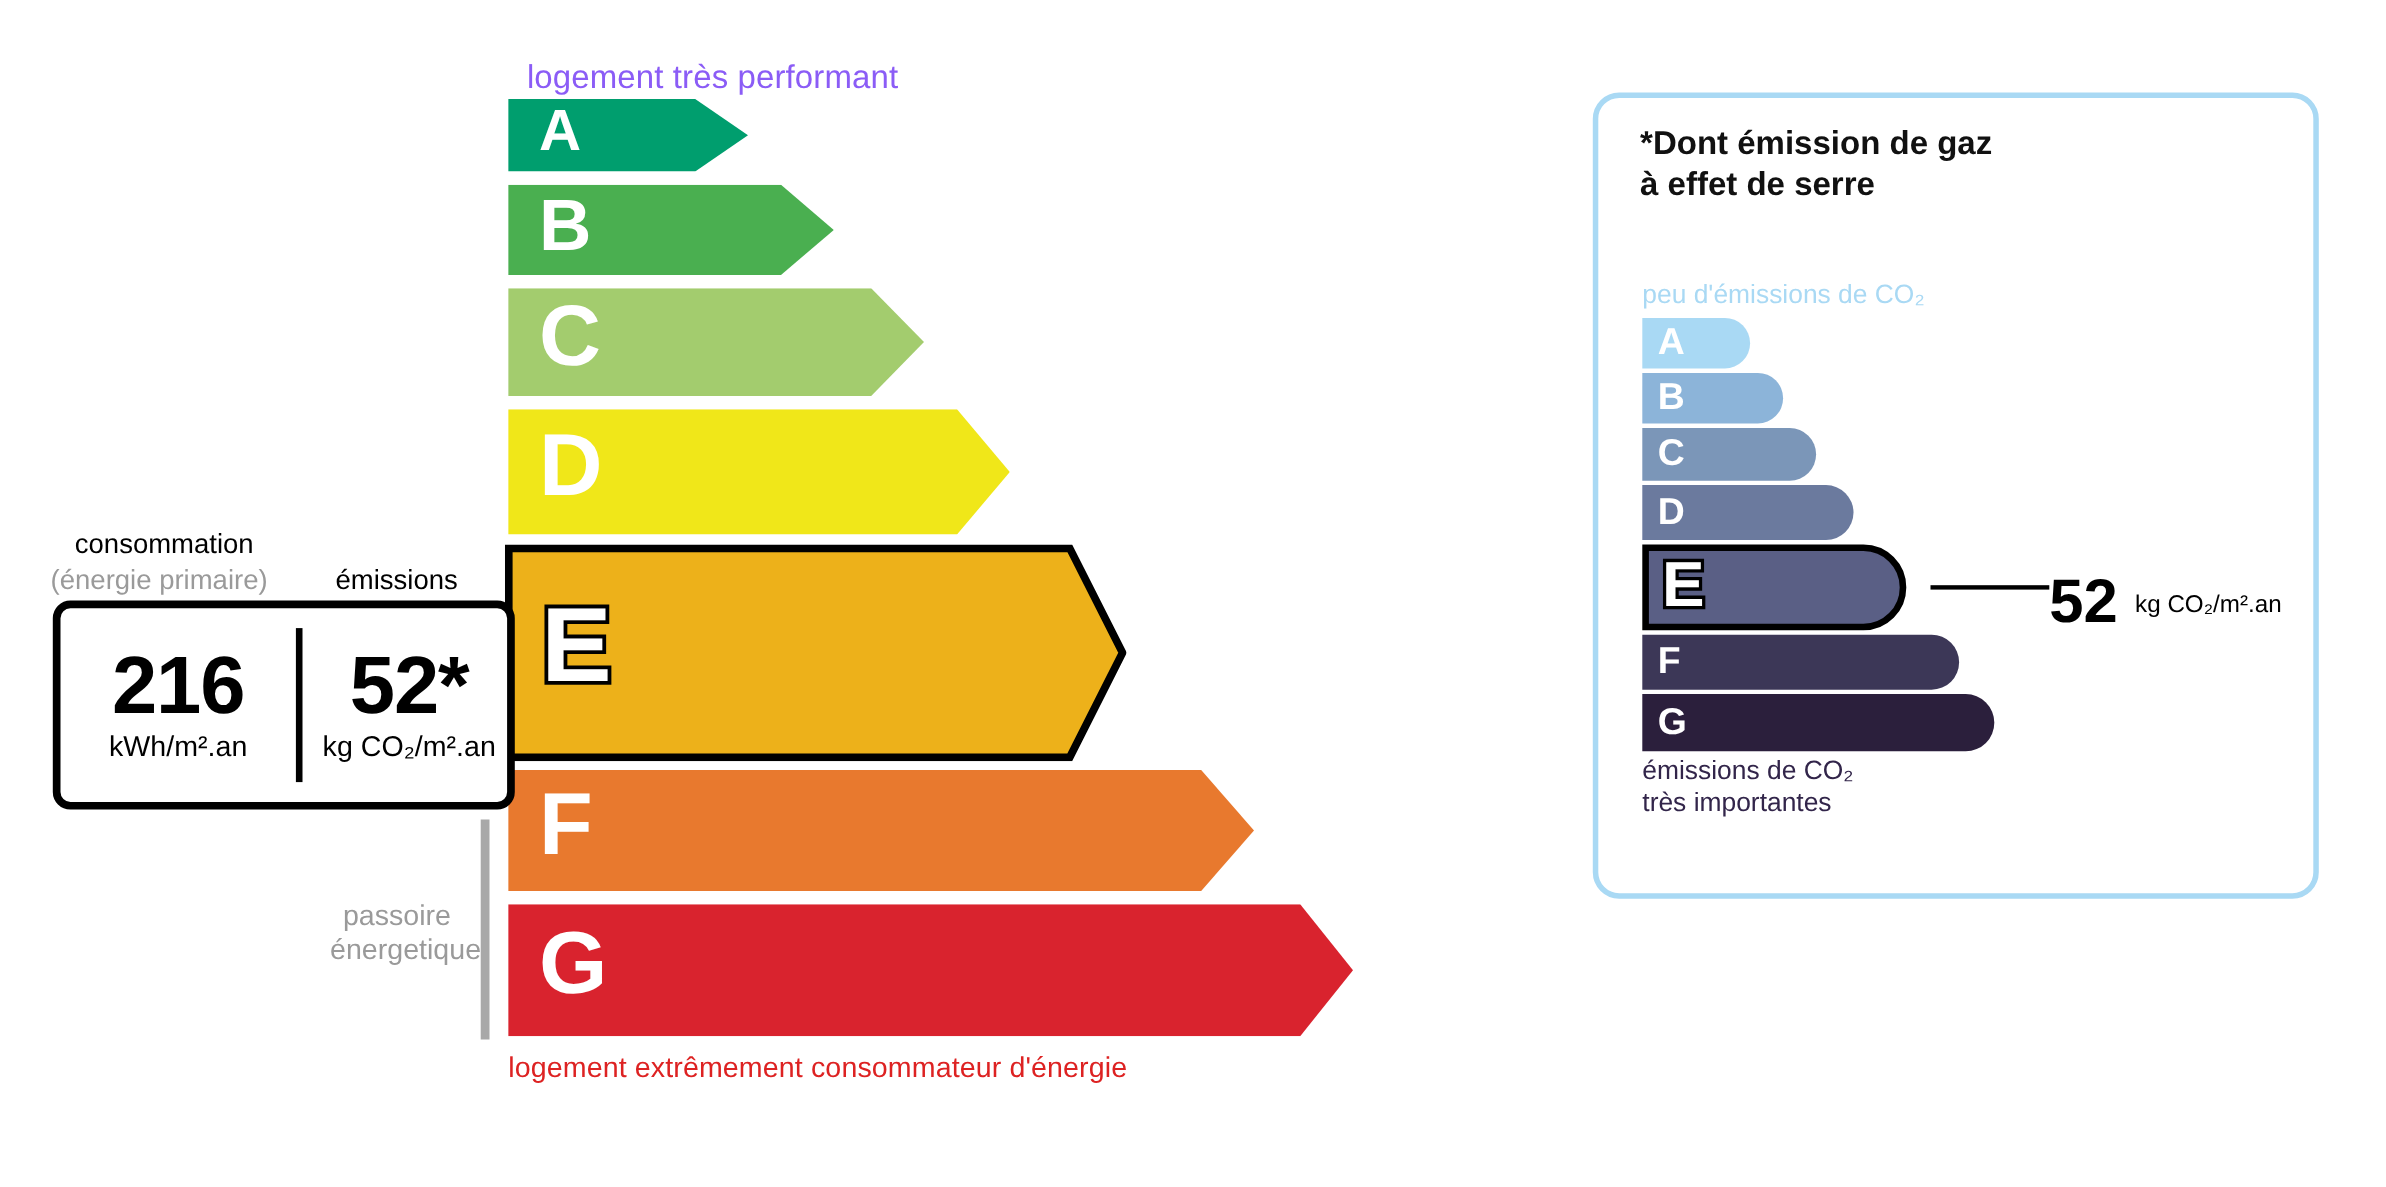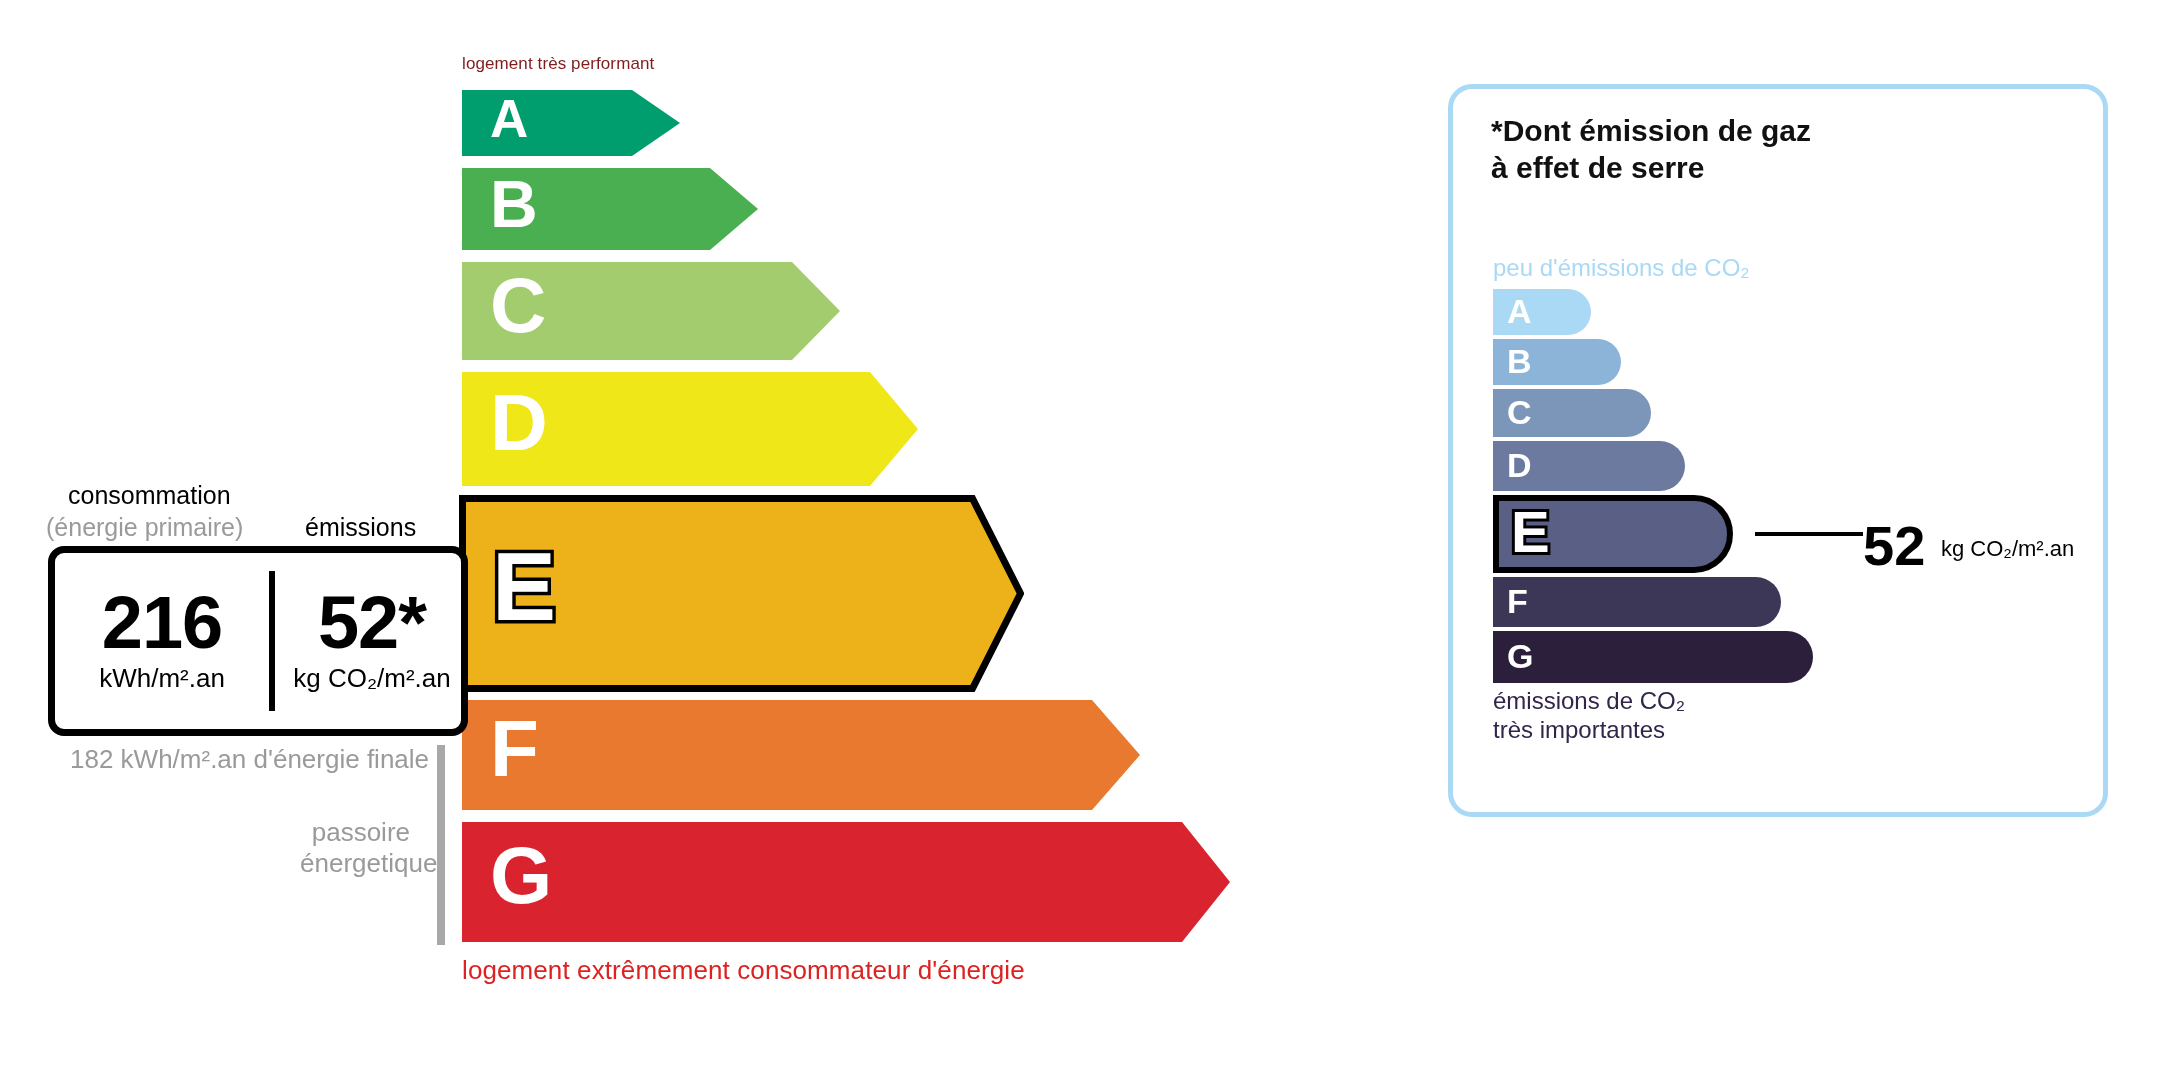--- a/index.html
+++ b/index.html
@@ -17,24 +17,24 @@
 
   
   #dpe-root {
     position: absolute;
     left: 0; top: 0;
     width: 1400px; height: 1079px;
   }
 
   .scale-top-label {
     position: absolute;
-    left: 462px;
+    left: 479px;
     top: 54px;
-    font-size: 17px;
-    color: #7f1d1d;
+    font-size: 30px;
+    color: #8b5cf6;
     white-space: nowrap;
     letter-spacing: 0.1px;
   }
   .scale-bottom-label {
     position: absolute;
     left: 462px;
     top: 955px;
     font-size: 26px;
     color: #dd2222;
     white-space: nowrap;
@@ -314,22 +314,20 @@
       <div class="vb-number">216</div>
       <div class="vb-unit">kWh/m².an</div>
     </div>
     <div id="vb-divider"></div>
     <div class="vb-cell" id="vb-right">
       <div class="vb-number">52*</div>
       <div class="vb-unit">kg CO₂/m².an</div>
     </div>
   </div>
 
-  <div id="sub-final">182 kWh/m².an
-d'énergie finale</div>
 
   <div id="passoire">passoire
 énergetique</div>
 
   <div class="scale-bottom-label">logement extrêmement consommateur d'énergie</div>
 </div>
 
 <div id="co2-panel">
 
   <div id="co2-title">*Dont émission de gaz

